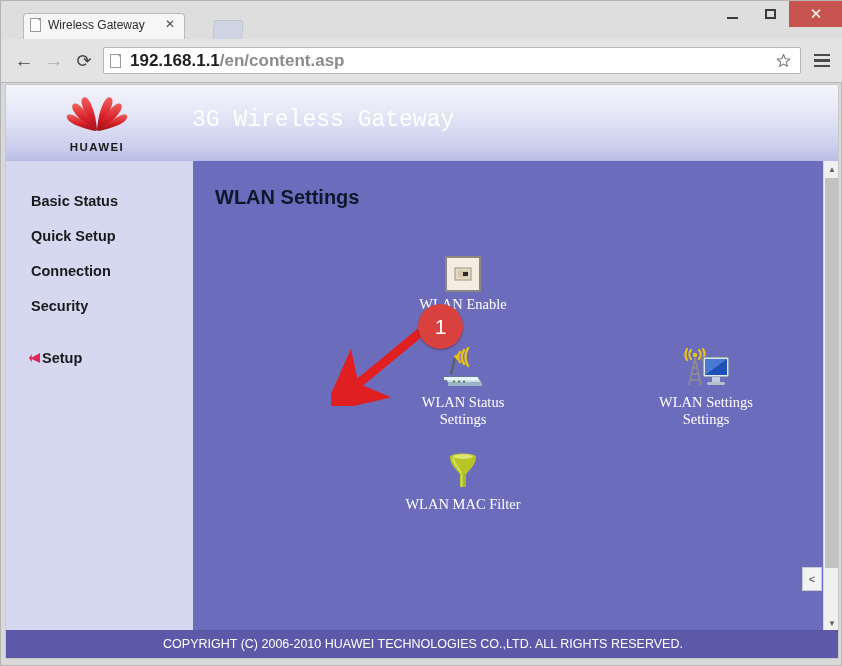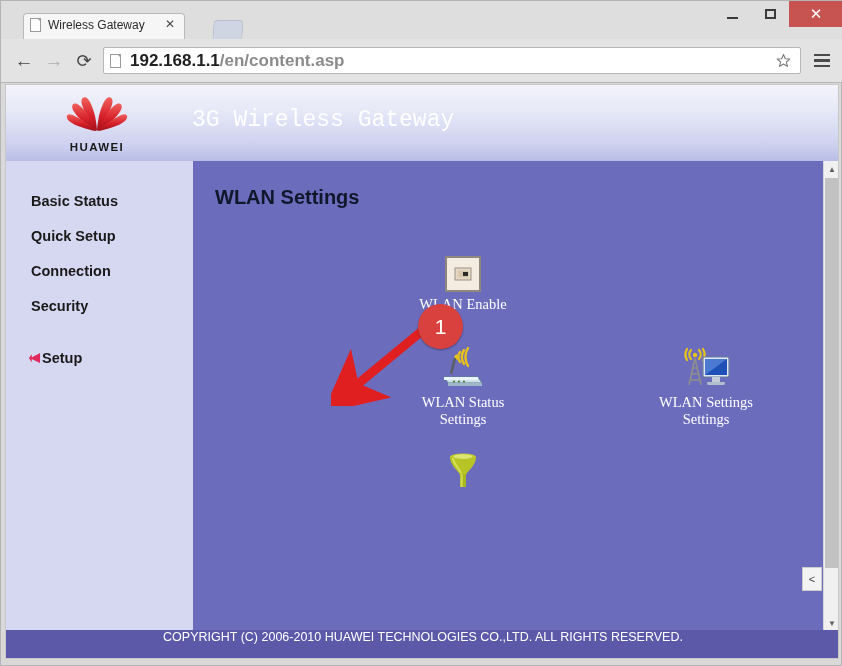--- a/index.html
+++ b/index.html
@@ -398,21 +398,21 @@
     z-index: 12;
   }
 
   
   .footer {
     position: absolute;
     left: 0; bottom: 0;
     width: 834px; height: 28px;
     background: #5b59a8;
     display: flex;
-    align-items: flex-start;
+    align-items: center;
     justify-content: center;
   }
   .footer-text {
     font-size: 12.5px;
     color: #ffffff;
     font-family: "Liberation Sans", sans-serif;
     white-space: nowrap;
   }
 </style>
 </head>
@@ -580,20 +580,21 @@
           <div class="tile-icon">
             <svg width="40" height="42" viewBox="0 0 40 42" aria-hidden="true">
               <ellipse cx="20" cy="6" rx="13" ry="3.6" fill="#c3cc2a"></ellipse>
               <path d="M7 6 C7 15 16 20 17 24 L23 24 C24 20 33 15 33 6 Z" fill="#b8c425"></path>
               <path d="M9 7 C10 14 16 18 17 22 L19 22 C17 17 12 13 11 7 Z" fill="#dde86a" opacity="0.8"></path>
               <rect x="17" y="23" width="6" height="13" fill="#aab81f"></rect>
               <rect x="17.6" y="23" width="2" height="13" fill="#d3de56"></rect>
               <ellipse cx="20" cy="5.6" rx="9.6" ry="2.4" fill="#e6ef8c" opacity="0.75"></ellipse>
             </svg>
           </div>
+          <div class="tile-label">WLAN MAC Filter</div>
         </div>
 
         <svg class="annot-arrow" viewBox="0 0 110 90" aria-hidden="true">
           <defs>
             <marker id="ah" markerWidth="7" markerHeight="7" refX="2.6" refY="3.5" orient="auto">
               <polygon points="0,0 7,3.5 0,7 1.8,3.5" fill="#e02020"></polygon>
             </marker>
           </defs>
           <line x1="97" y1="10" x2="22" y2="72" stroke="#e02020" stroke-width="9" marker-end="url(#ah)"></line>
         </svg>

